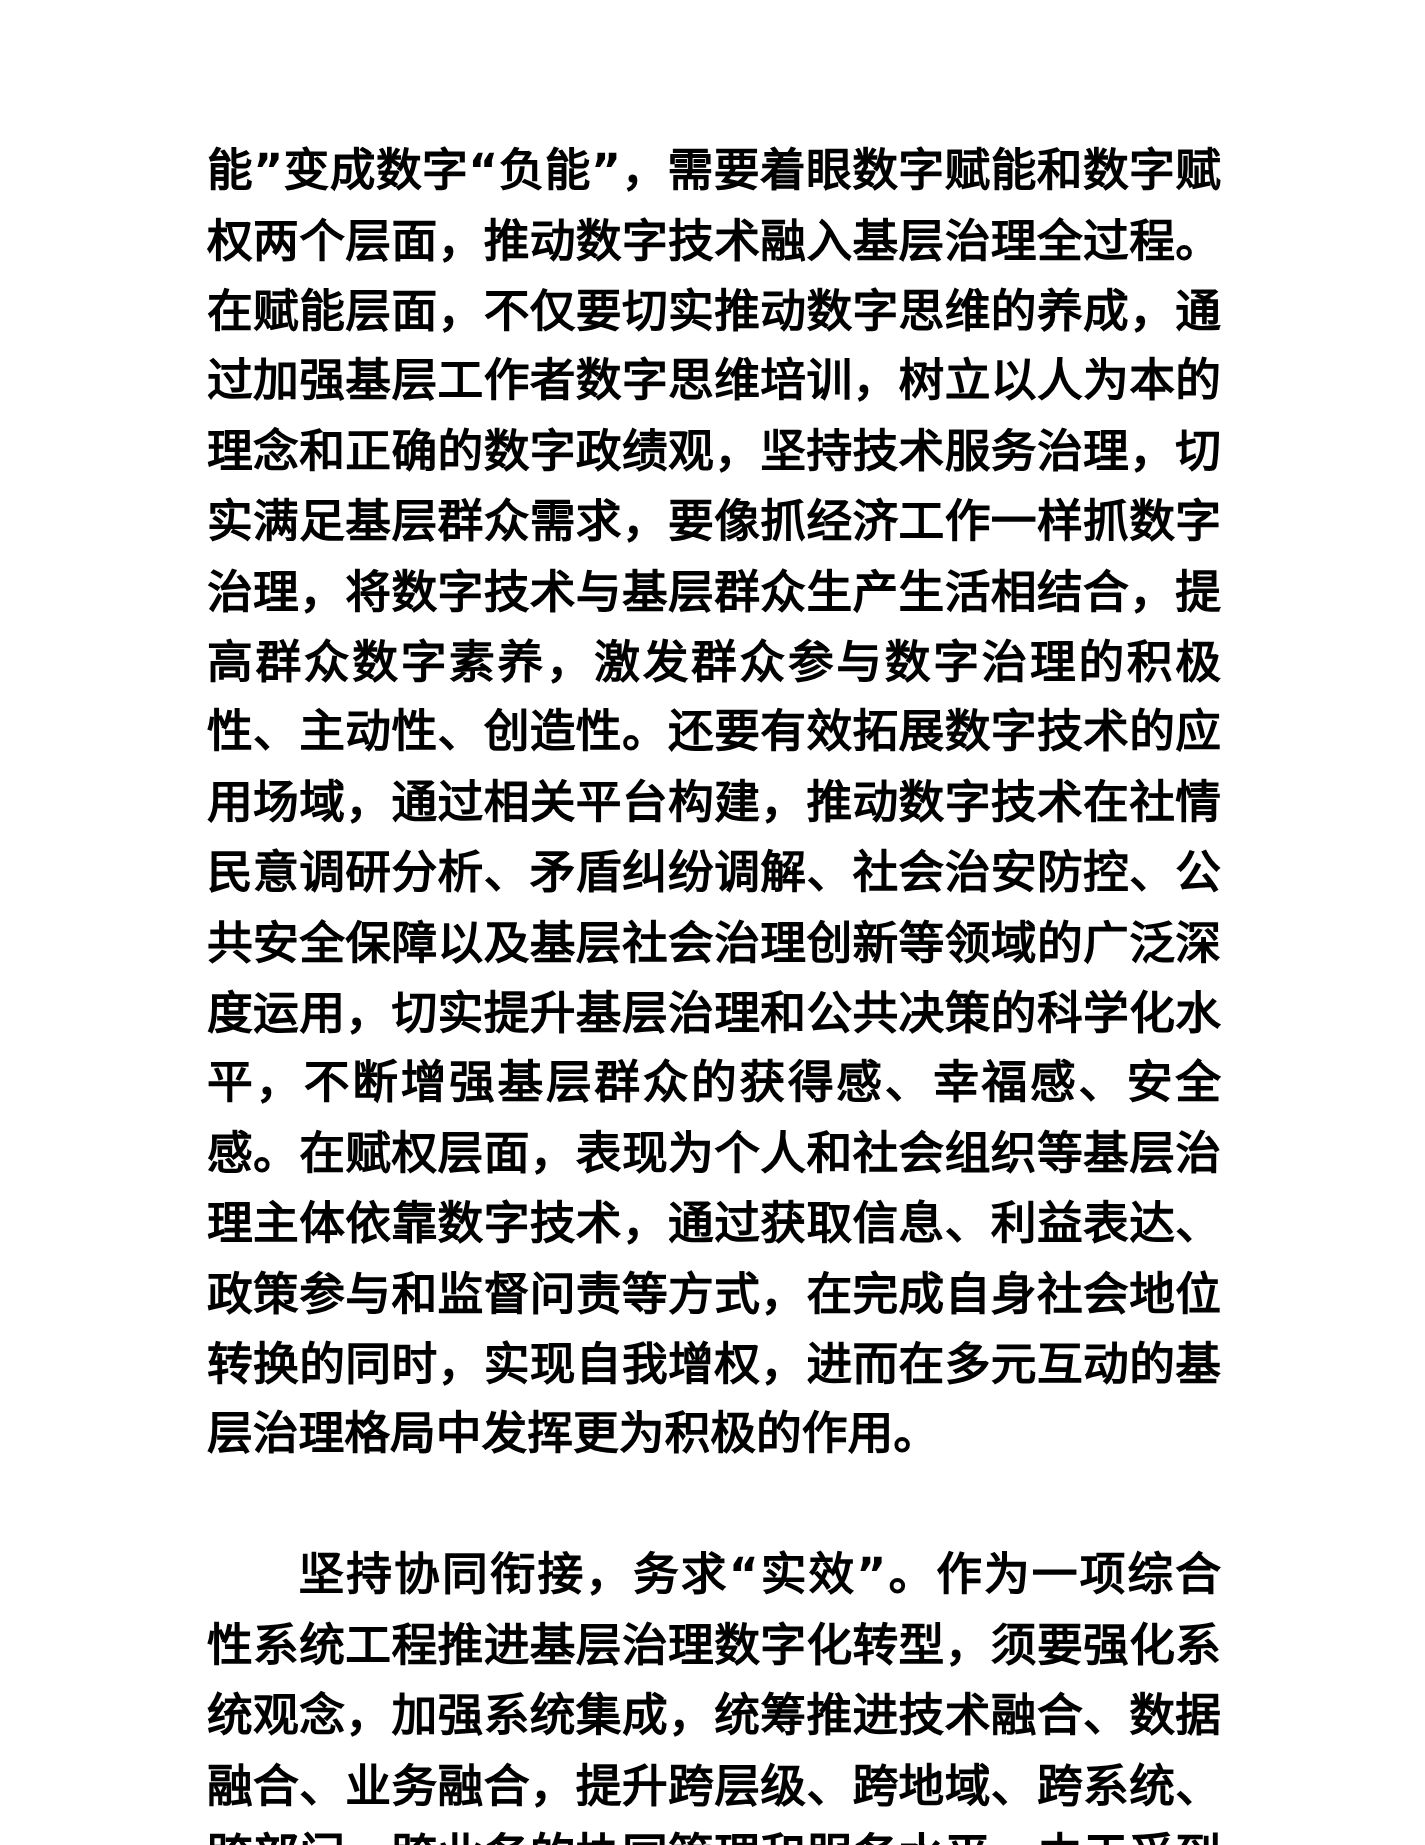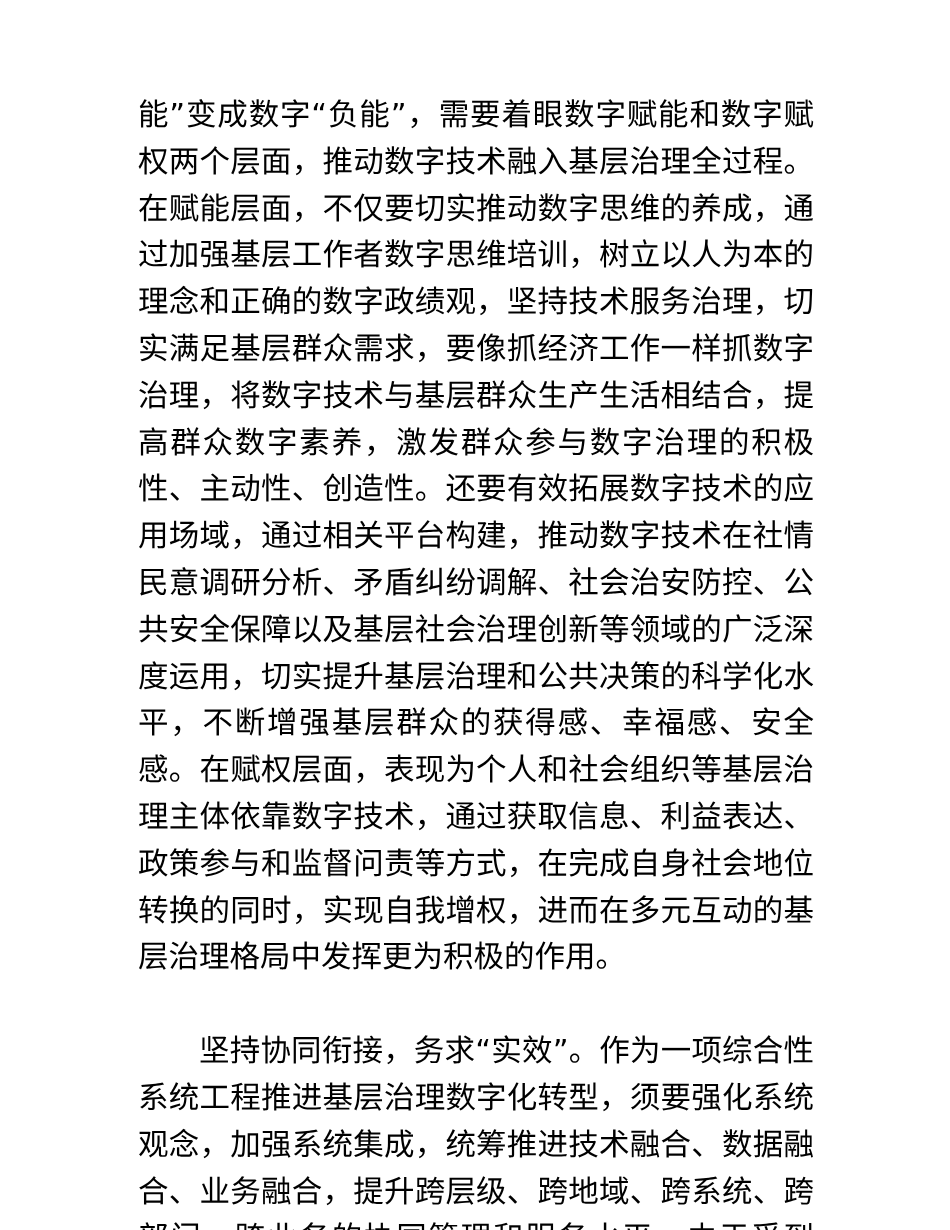--- a/index.html
+++ b/index.html
@@ -27,21 +27,21 @@
   }
   .para {
     margin: 0;
     color: #000000;
     font-size: 30.5px;
     line-height: 46.8px;
     text-align: justify;
     text-align-last: left;
     text-justify: inter-character;
     letter-spacing: 0px;
-    font-weight: 400;
+    font-weight: 700;
     word-break: break-all;
     white-space: normal;
   }
   .para.indent {
     text-indent: 61px;
   }
   .spacer-para {
     height: 47px;
   }
 </style>

